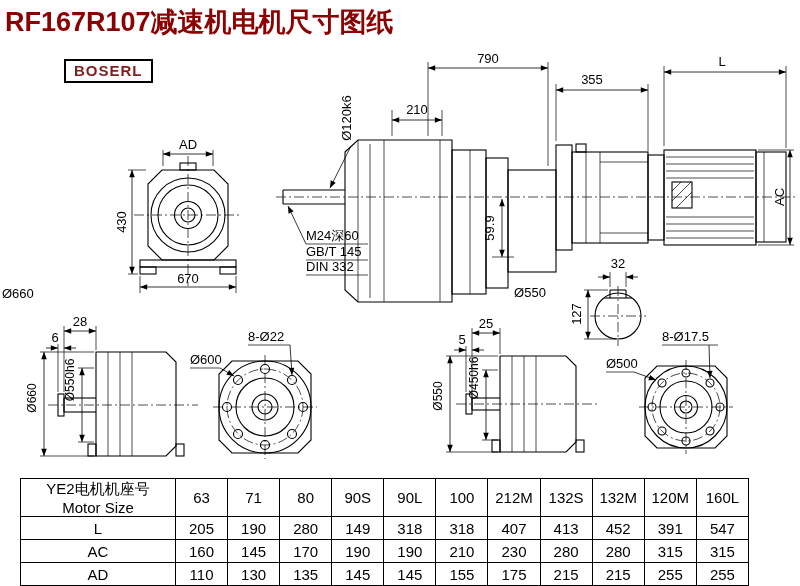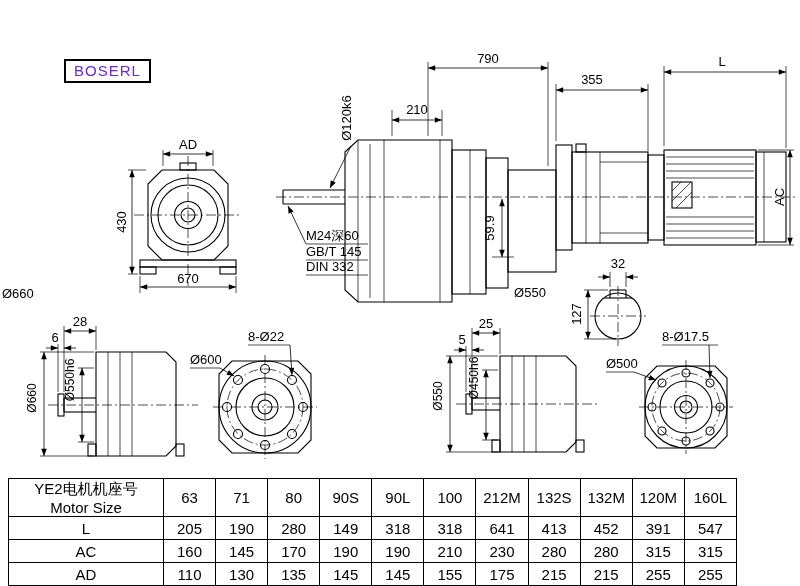--- a/index.html
+++ b/index.html
@@ -1,29 +1,29 @@
 <!DOCTYPE html>
 <html><head>
 <meta charset="utf-8">
 <title>RF167R107</title>
 <style>
   * { margin:0; padding:0; box-sizing:border-box; }
   html,body { width:800px; height:586px; background:#fff; font-family:"Liberation Sans",sans-serif; }
   .page { position:relative; width:800px; height:586px; background:#fff; overflow:hidden; }
   .title { position:absolute; left:5px; top:4px; font-size:27px; font-weight:bold; color:#8B0000; white-space:nowrap; }
-  .logo { position:absolute; left:64px; top:59px; border:2px solid #000; padding:0 8px; font-size:15px; font-weight:normal; color:#6d28d9; letter-spacing:1px; line-height:20px; }
+  .logo { position:absolute; left:64px; top:59px; border:2px solid #000; padding:0 8px; font-size:15px; font-weight:bold; color:#7f1d1d; letter-spacing:1px; line-height:20px; }
   svg.draw { position:absolute; left:0; top:0; }
   svg text { font:13px "Liberation Sans",sans-serif; fill:#000; stroke:none; }
   svg text.sm { font-size:12px; }
   .ol { stroke:#000; stroke-width:1.1; fill:none; }
   .th { stroke:#000; stroke-width:0.7; fill:none; }
   .dim { stroke:#000; stroke-width:0.8; fill:none; }
   .ld { stroke:#000; stroke-width:0.8; fill:none; }
   .cl { stroke:#000; stroke-width:0.7; fill:none; stroke-dasharray:10 3 2 3; }
-  table.dims { position:absolute; left:8px; top:478px; width:729px; border-collapse:collapse; table-layout:fixed; background:#fff; }
+  table.dims { position:absolute; left:20px; top:478px; width:729px; border-collapse:collapse; table-layout:fixed; background:#fff; }
   .dims td { border:1px solid #000; text-align:center; font-size:15px; color:#000; height:23px; padding:0; }
   .dims tr.hdr td { height:38px; }
   .dims col.c0 { width:155px; }
 </style>
 </head>
 <body>
 
 <div class="page">
 
 <svg class="draw" width="800" height="474" viewBox="0 0 800 474">
@@ -264,20 +264,21 @@
     <line class="cl" x1="686" y1="360" x2="686" y2="454"></line>
     <text x="606" y="368">Ø500</text>
     <line class="th" x1="606" y1="372" x2="634" y2="372"></line>
     <line class="ld" x1="634" y1="372" x2="656" y2="380" marker-end="url(#ma)"></line>
     <text x="662" y="341">8-Ø17.5</text>
     <line class="th" x1="662" y1="345" x2="718" y2="345"></line>
     <line class="ld" x1="709" y1="345" x2="710" y2="378" marker-end="url(#ma)"></line>
   </g>
 </svg>
 
+<h1 class="title">RF167R107减速机电机尺寸图纸</h1>
 <div class="logo">BOSERL</div>
 
 <table class="dims">
   <colgroup>
     <col class="c0">
     <col>
         <col>
         <col>
         <col>
         <col>
@@ -307,21 +308,21 @@
       <td>160L</td>
     </tr>
     <tr>
       <td>L</td>
       <td>205</td>
       <td>190</td>
       <td>280</td>
       <td>149</td>
       <td>318</td>
       <td>318</td>
-      <td>641</td>
+      <td>407</td>
       <td>413</td>
       <td>452</td>
       <td>391</td>
       <td>547</td>
     </tr>
     <tr>
       <td>AC</td>
       <td>160</td>
       <td>145</td>
       <td>170</td>

